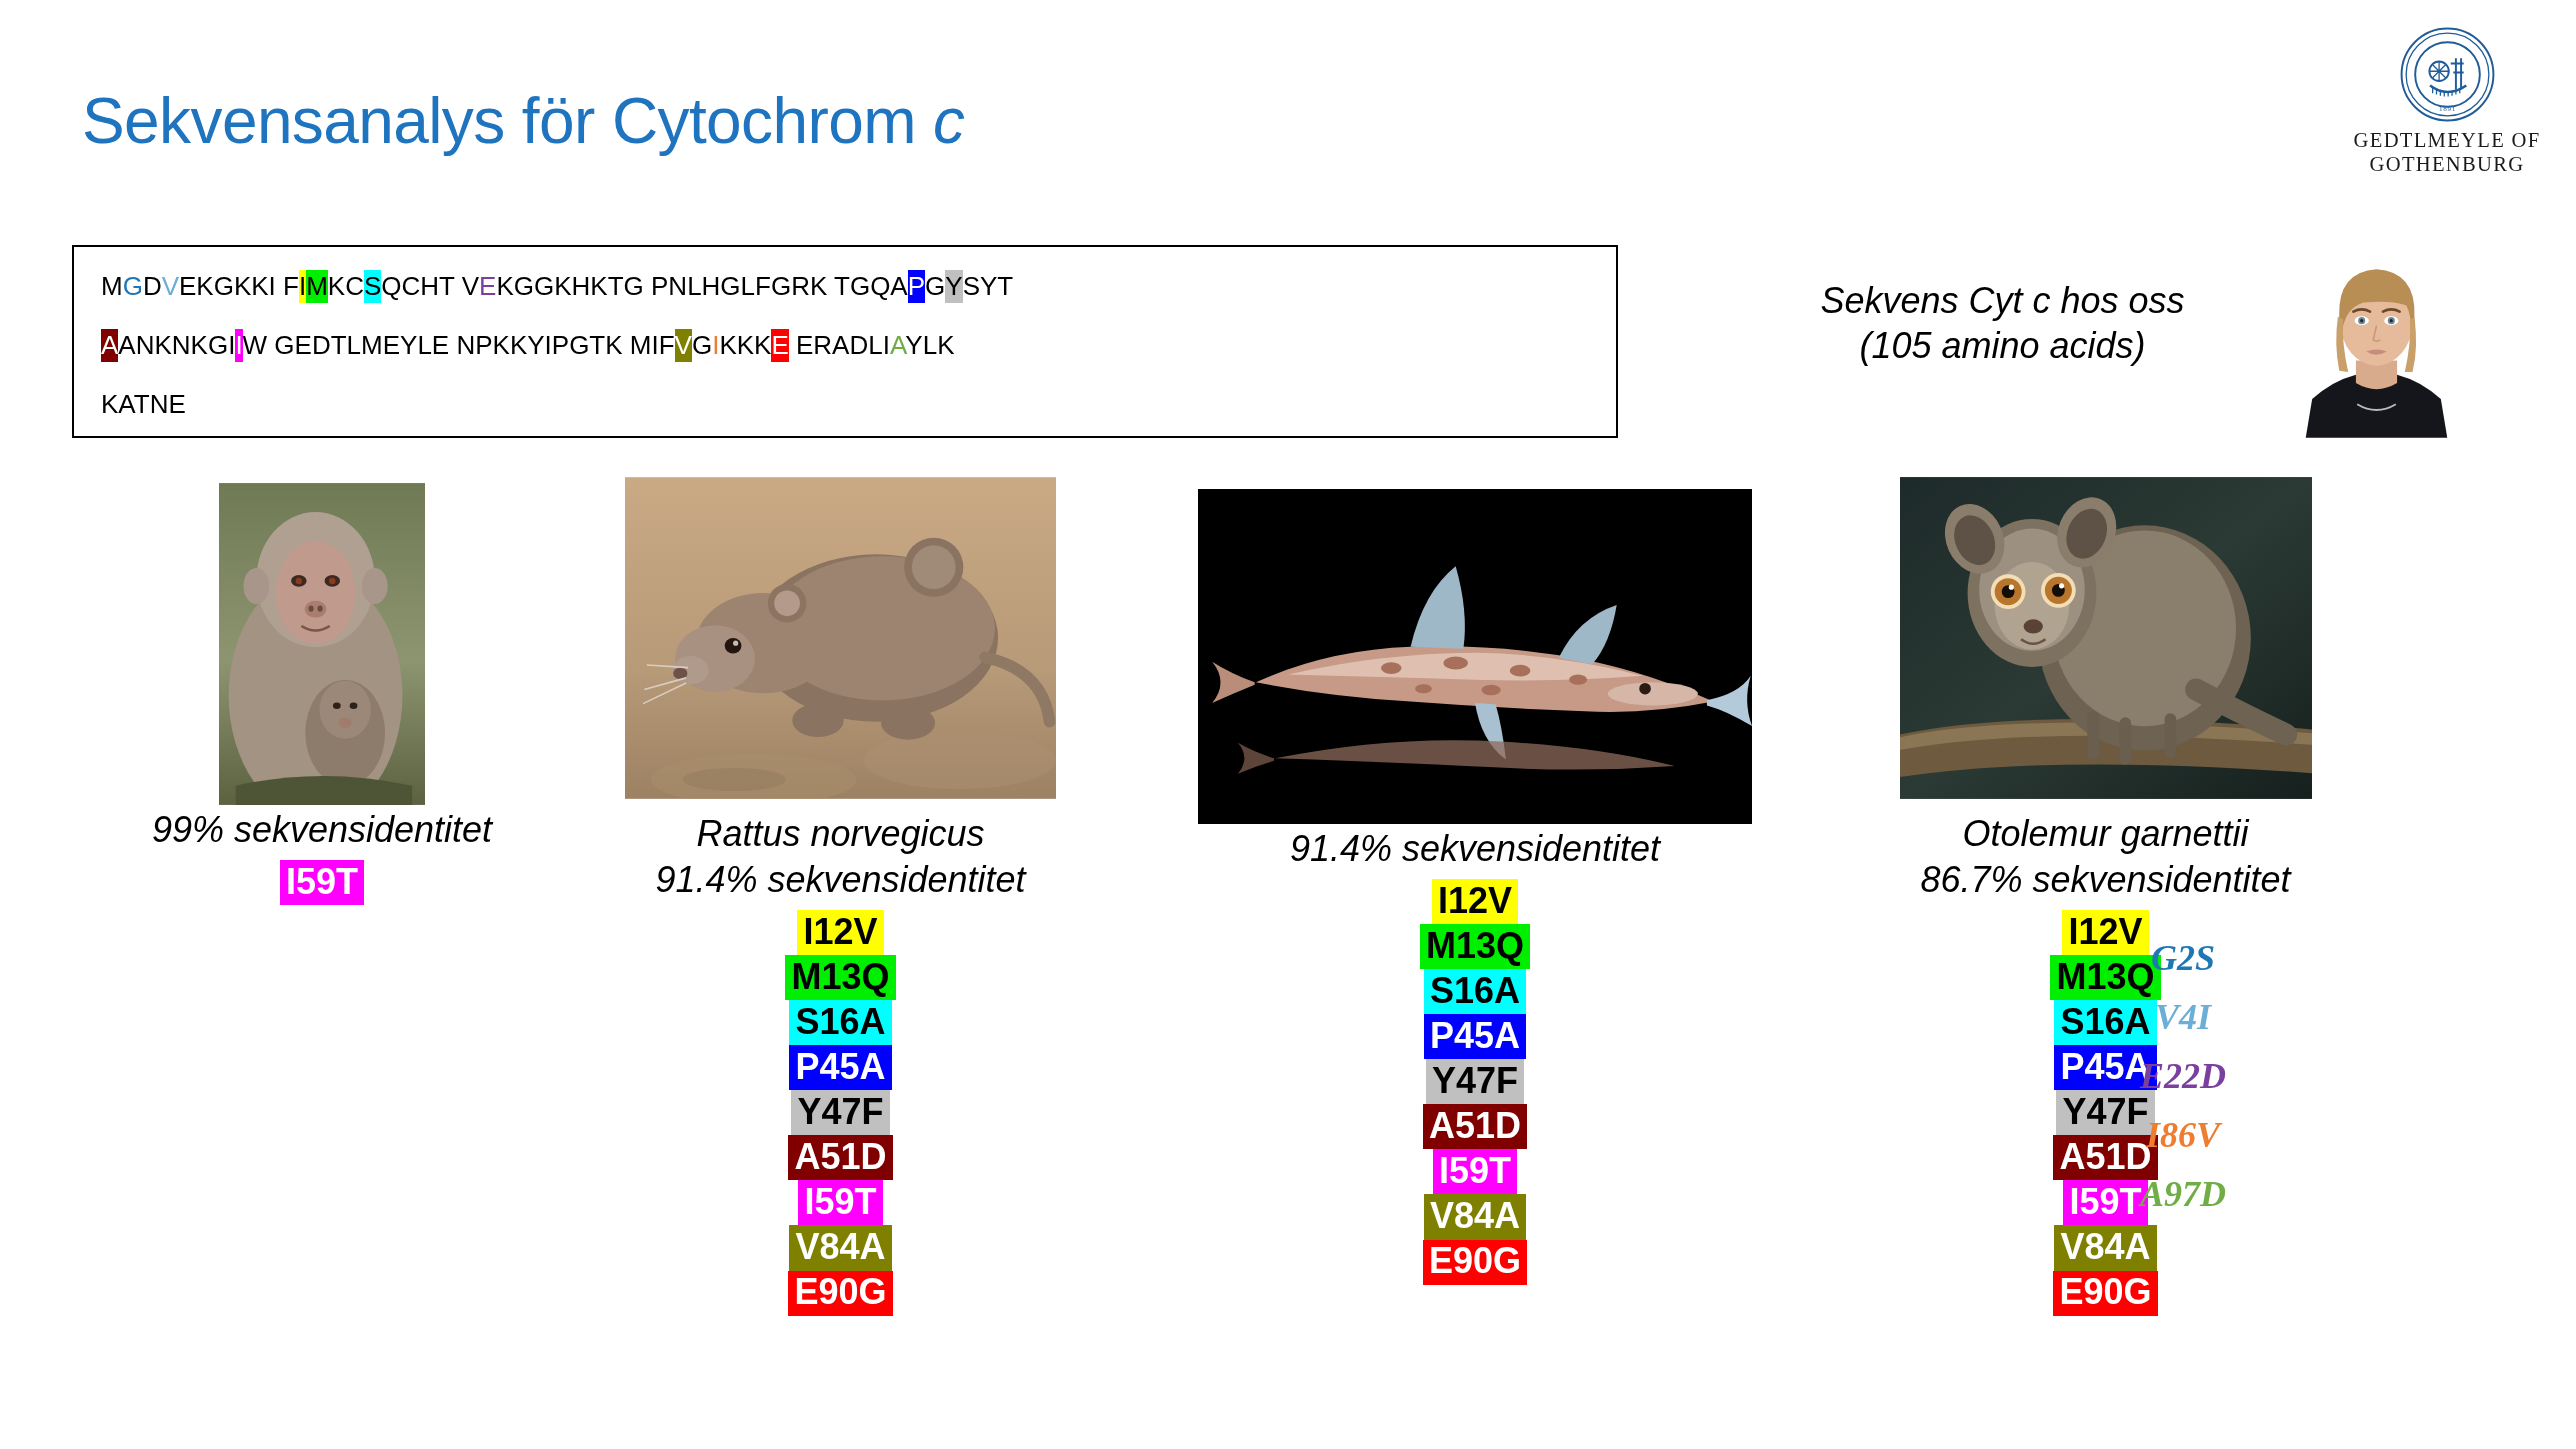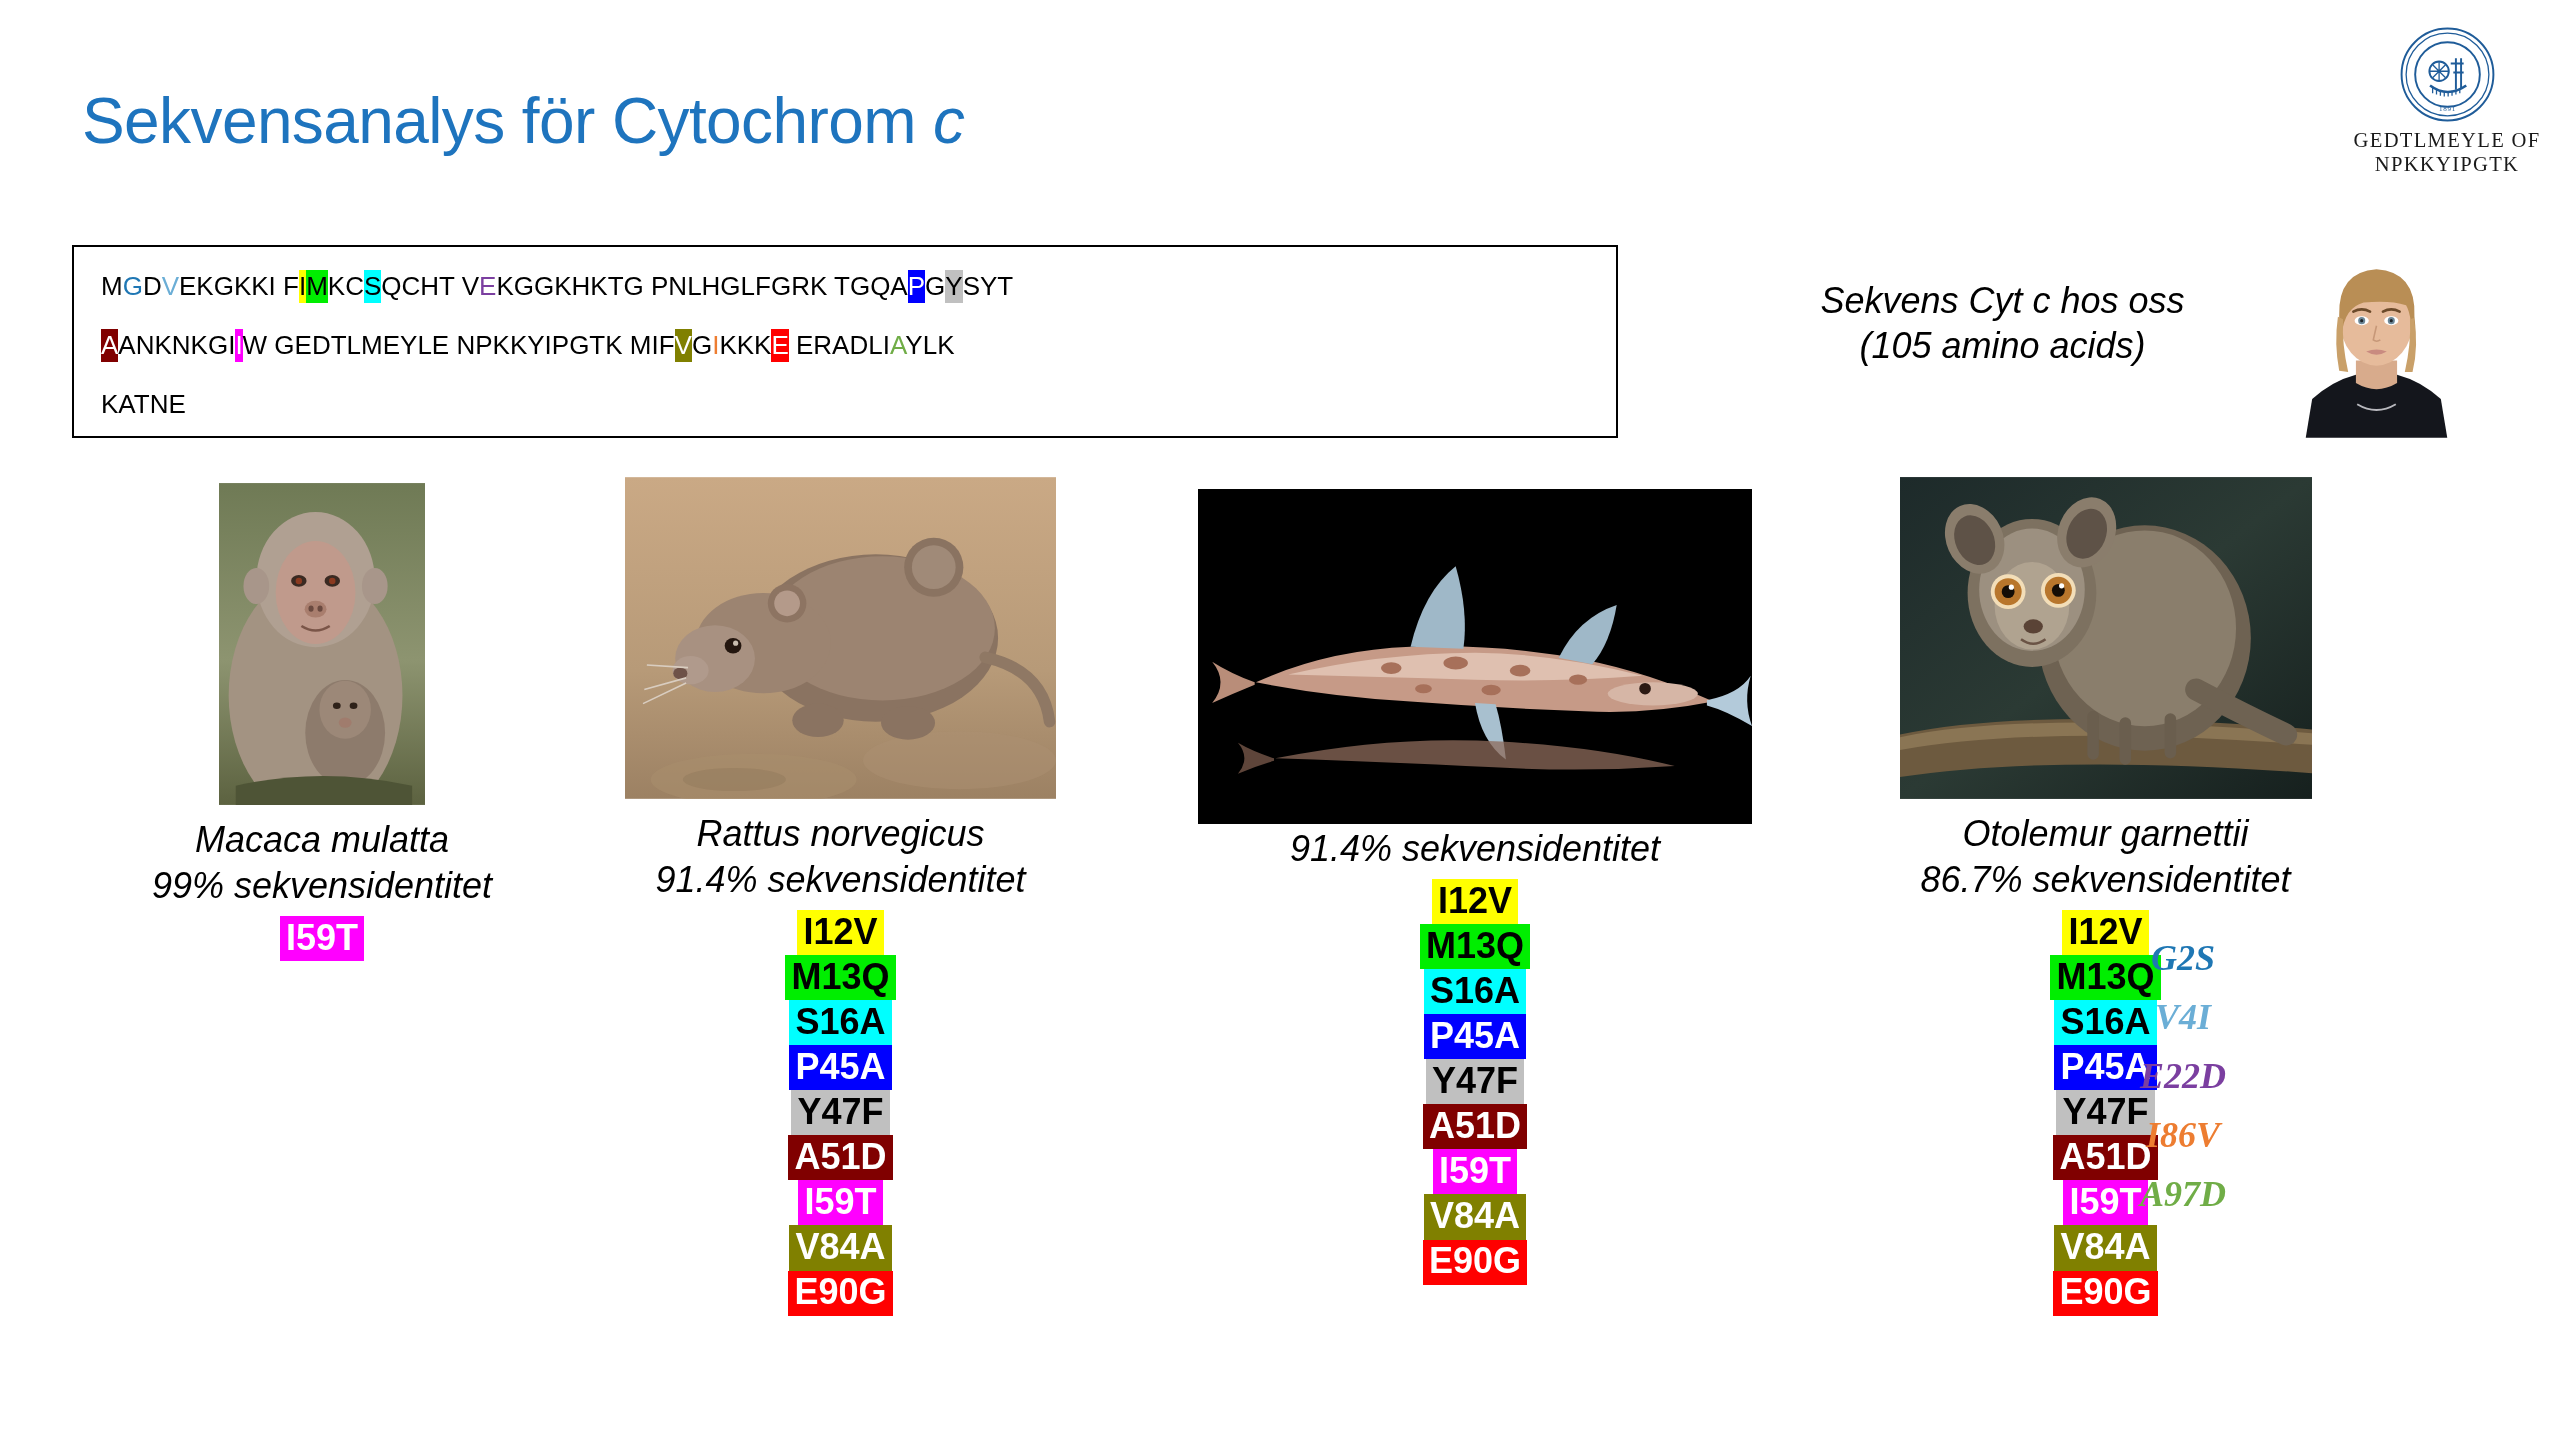--- a/index.html
+++ b/index.html
@@ -116,21 +116,21 @@
     <circle cx="75" cy="75" r="50" fill="none" stroke="#1F5C99" stroke-width="3"></circle>
     <circle cx="62" cy="70" r="15" fill="none" stroke="#1F5C99" stroke-width="3"></circle>
     <path d="M62 55 L62 85 M47 70 L77 70 M52 60 L72 80 M72 60 L52 80" stroke="#1F5C99" stroke-width="2" fill="none"></path>
     <path d="M88 50 L88 98 M80 58 L100 58 M84 72 L100 72 M96 50 L96 98" stroke="#1F5C99" stroke-width="3" fill="none"></path>
     <path d="M48 92 Q75 112 104 92" stroke="#1F5C99" stroke-width="4" fill="none"></path>
     <path d="M52 96 L52 104 M58 98 L58 106 M64 100 L64 108 M70 101 L70 109 M76 101 L76 109 M82 100 L82 108 M88 98 L88 106 M94 96 L94 104" stroke="#1F5C99" stroke-width="2"></path>
     <text x="75" y="132" font-family="Liberation Serif, serif" font-size="11" fill="#1F5C99" text-anchor="middle" letter-spacing="1">1891</text>
   </svg>
   <div id="logo-text">
     <div>GEDTLMEYLE OF</div>
-    <div>NPKKYIPGTK</div>
+    <div>GOTHENBURG</div>
   </div>
 </div>
 
 <div id="sequence-box">
   <div id="sequence-text"><div><span style="color: rgb(0, 0, 0);">M</span><span style="color: rgb(31, 119, 180);">G</span><span style="color: rgb(0, 0, 0);">D</span><span style="color: rgb(107, 174, 214);">V</span><span style="color: rgb(0, 0, 0);">EKGKKI F</span><span style="color: rgb(0, 0, 0); background: rgb(255, 255, 0);">I</span><span style="color: rgb(0, 0, 0); background: rgb(0, 238, 0);">M</span><span style="color: rgb(0, 0, 0);">KC</span><span style="color: rgb(0, 0, 0); background: rgb(0, 255, 255);">S</span><span style="color: rgb(0, 0, 0);">QCHT V</span><span style="color: rgb(123, 63, 160);">E</span><span style="color: rgb(0, 0, 0);">KGGKHKTG PNLHGLFGRK TGQA</span><span style="color: rgb(255, 255, 255); background: rgb(0, 0, 255);">P</span><span style="color: rgb(0, 0, 0);">G</span><span style="color: rgb(0, 0, 0); background: rgb(192, 192, 192);">Y</span><span style="color: rgb(0, 0, 0);">SYT</span></div><div><span style="color: rgb(255, 255, 255); background: rgb(128, 0, 0);">A</span><span style="color: rgb(0, 0, 0);">ANKNKGI</span><span style="color: rgb(255, 255, 255); background: rgb(255, 0, 255);">I</span><span style="color: rgb(0, 0, 0);">W GEDTLMEYLE NPKKYIPGTK MIF</span><span style="color: rgb(255, 255, 255); background: rgb(128, 128, 0);">V</span><span style="color: rgb(0, 0, 0);">G</span><span style="color: rgb(237, 125, 49);">I</span><span style="color: rgb(0, 0, 0);">KKK</span><span style="color: rgb(255, 255, 255); background: rgb(255, 0, 0);">E</span><span style="color: rgb(0, 0, 0);"> ERADLI</span><span style="color: rgb(112, 173, 71);">A</span><span style="color: rgb(0, 0, 0);">YLK</span></div><div><span style="color: rgb(0, 0, 0);">KATNE</span></div></div>
 </div>
 
 <div id="right-caption">
   <div>Sekvens Cyt c hos oss</div>
   <div>(105 amino acids)</div>
@@ -184,21 +184,20 @@
       <ellipse cx="58" cy="160" rx="20" ry="28" fill="#a8968a"></ellipse>
       <ellipse cx="242" cy="160" rx="20" ry="28" fill="#a8968a"></ellipse>
       <ellipse cx="196" cy="388" rx="62" ry="82" fill="#8d7b6c"></ellipse>
       <ellipse cx="196" cy="352" rx="40" ry="45" fill="#9c8878"></ellipse>
       <ellipse cx="183" cy="346" rx="6" ry="5" fill="#2e2119"></ellipse>
       <ellipse cx="209" cy="346" rx="6" ry="5" fill="#2e2119"></ellipse>
       <ellipse cx="196" cy="372" rx="10" ry="8" fill="#a07c6d"></ellipse>
       <path d="M26 470 Q160 440 300 470 L300 500 L26 500 Z" fill="#4e5436"></path>
     </svg>
   </div>
-  <div class="species-name">Macaca mulatta</div>
   <div class="species-identity">99% sekvensidentitet</div>
   <div class="mut-list">
       <span class="mut-item" style="background: rgb(255, 0, 255); color: rgb(255, 255, 255);">I59T</span>
     </div>
 </div>
 
 <div class="species-col" style="left:583px;width:515px;top:477px;">
   <div class="species-photo" style="width:431px;height:322px;">
     <svg width="431" height="322" viewBox="0 0 670 500">
       <defs>

